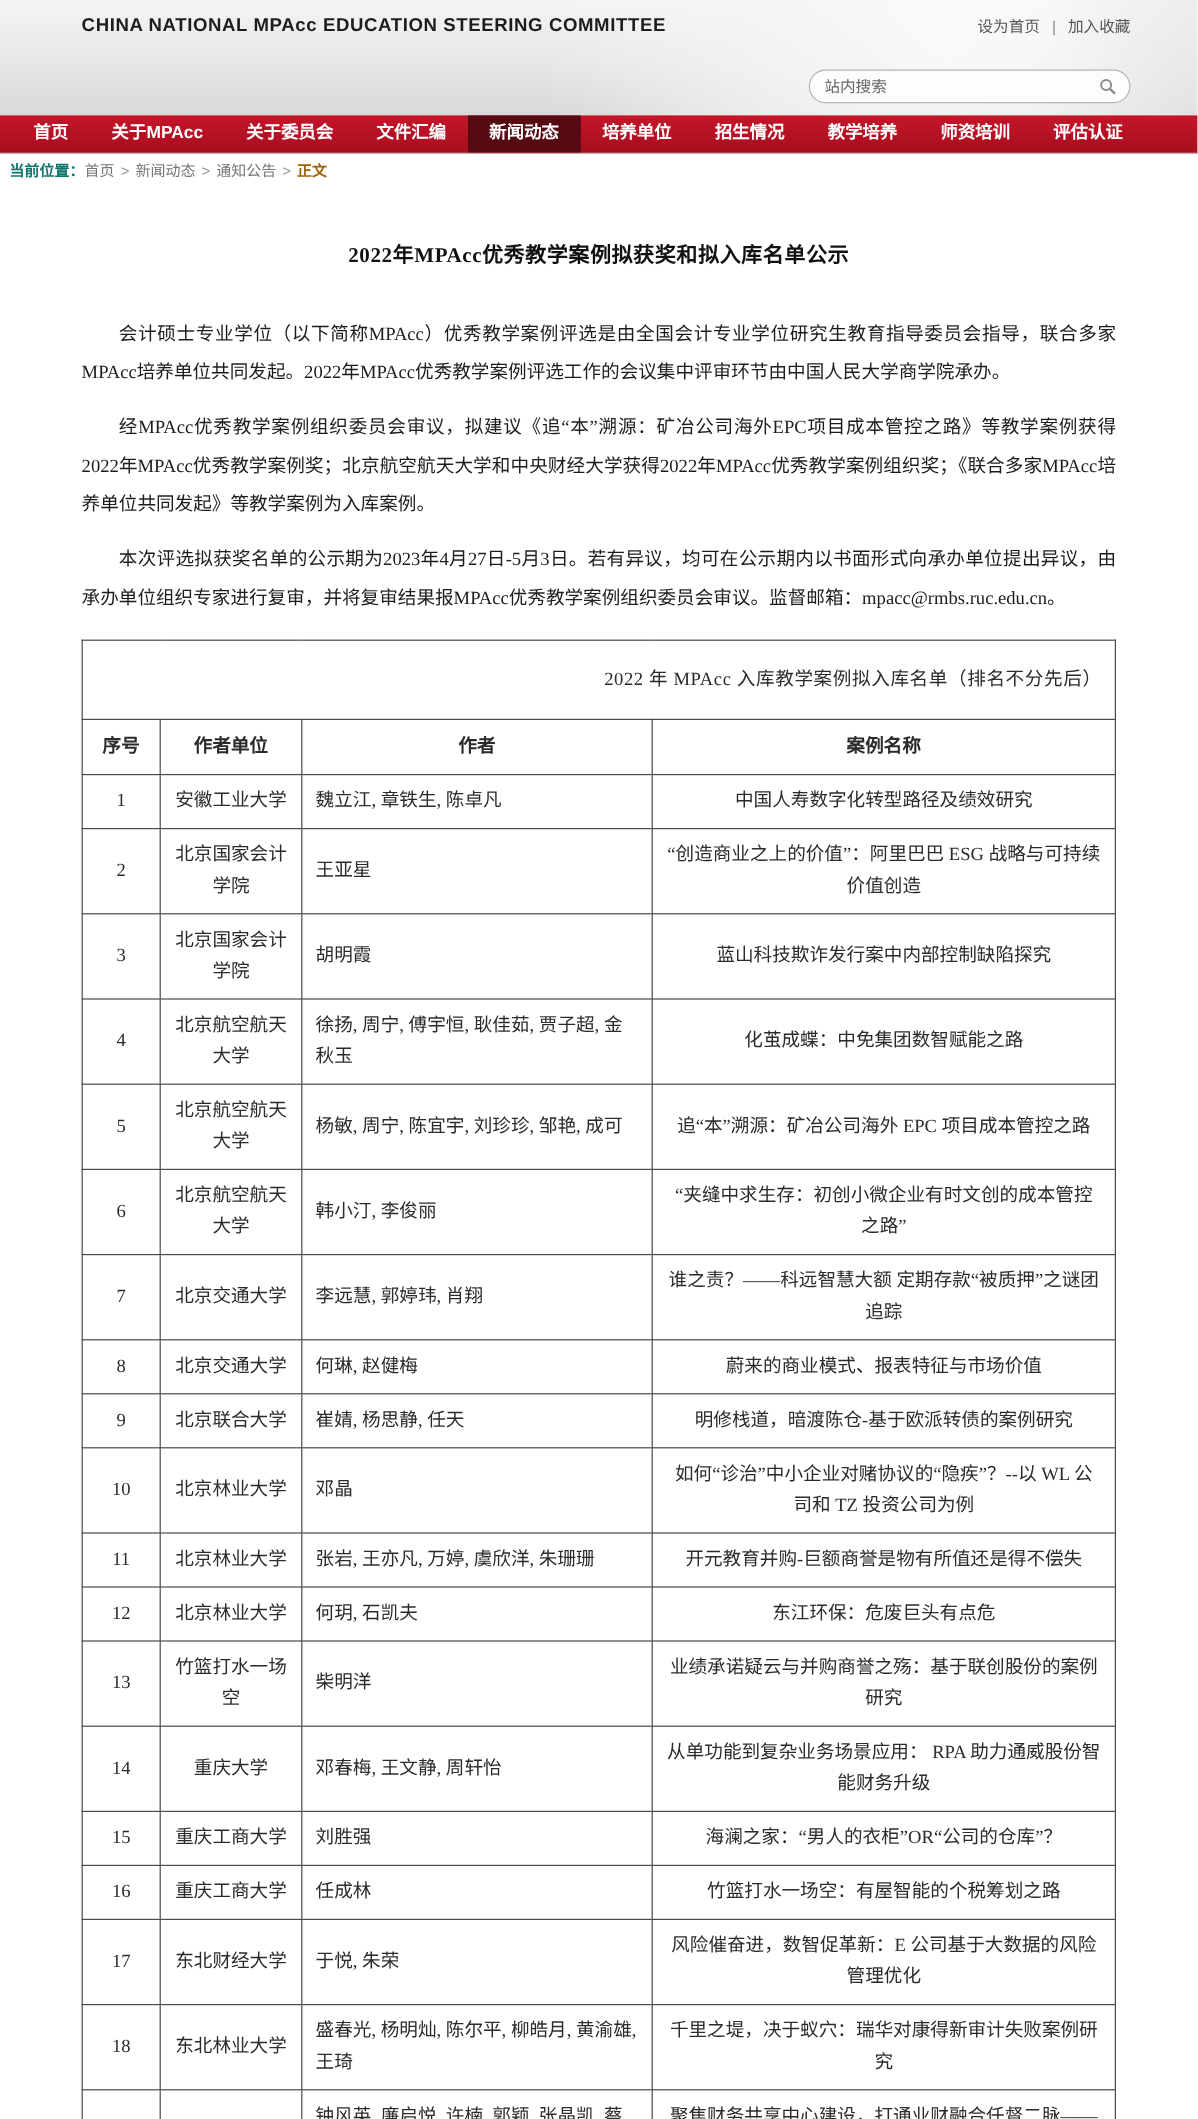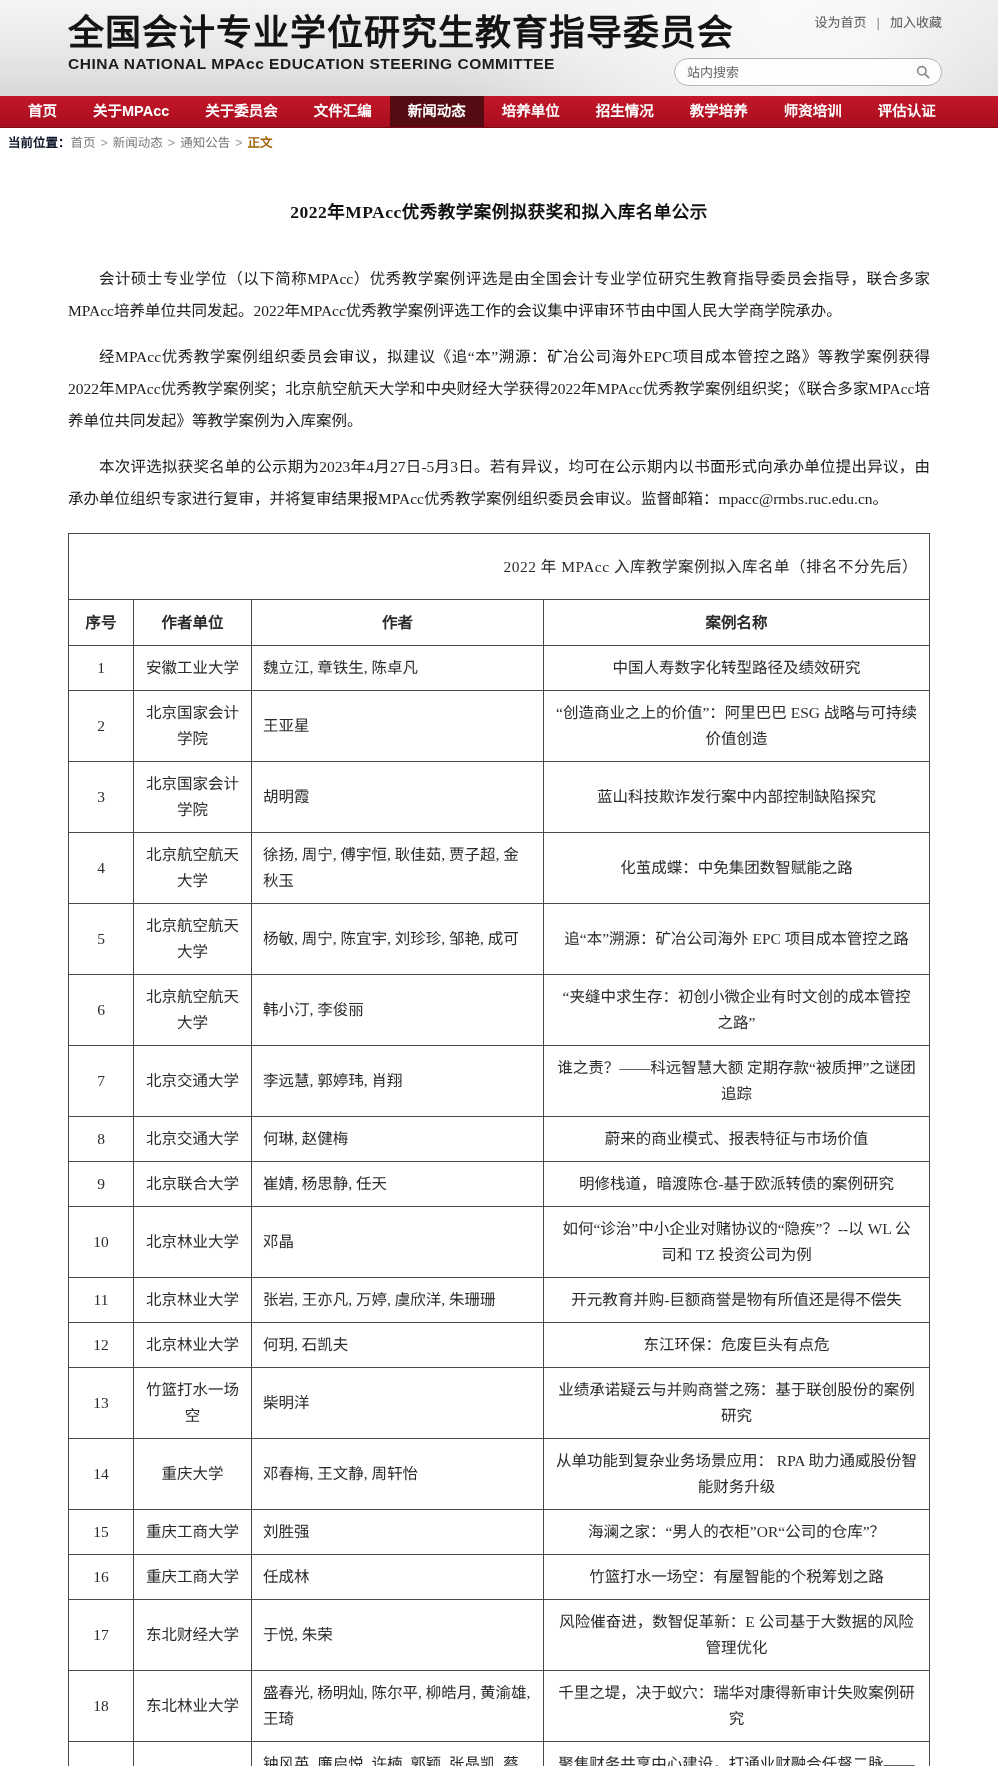--- a/index.html
+++ b/index.html
@@ -51,21 +51,21 @@
     color:#fff;font-size:14.5px;font-weight:bold;line-height:31px;
     padding:0 18px;cursor:pointer;white-space:nowrap;
   }
   .nav-item.active{background:#560a12;}
   
   .breadcrumb{
     height:30px;line-height:30px;padding-left:8px;font-size:12.5px;
     color:#888;background:#fff;
     font-family:"Liberation Sans","DejaVu Sans",sans-serif;
   }
-  .breadcrumb .crumb-label{color:#0f172a;font-weight:bold;}
+  .breadcrumb .crumb-label{color:#0f766e;font-weight:bold;}
   .breadcrumb .crumb-link{color:#777;cursor:pointer;}
   .breadcrumb .crumb-sep{margin:0 5px;color:#999;}
   .breadcrumb .crumb-current{color:#a16207;font-weight:bold;}
   
   .article{width:862px;margin:0 auto;padding-top:40px;}
   .article-title{
     text-align:center;font-size:17.5px;font-weight:bold;color:#111;
     margin:0 0 40px 0;letter-spacing:.5px;
   }
   .article p{
@@ -83,21 +83,20 @@
   .col-no{width:65px;text-align:center;}
   .col-unit{width:118px;text-align:center;}
   .col-authors{width:292px;text-align:left;}
   .col-case{text-align:center;}
 </style>
 </head>
 <body data-interactable="false">
 
 <div class="site-header" data-interactable="false">
   <div class="logo-block" data-interactable="false">
-    <div class="logo-cn" data-interactable="false">全国会计专业学位研究生教育指导委员会</div>
     <div class="logo-en" data-interactable="false">CHINA NATIONAL MPAcc EDUCATION STEERING COMMITTEE</div>
   </div>
   <div class="header-right">
     <div class="quick-links" data-interactable="false">
       <span data-interactable="true">设为首页</span><span class="sep" data-interactable="false">|</span><span data-interactable="true">加入收藏</span>
     </div>
     <div class="search-box" data-interactable="true">
       <input class="search-input" type="text" data-interactable="true" placeholder="站内搜索" style="">
       <svg class="search-icon" data-interactable="true" viewBox="0 0 20 20">
         <circle cx="8.5" cy="8.5" r="5.2" fill="none" stroke="#8a8a8a" stroke-width="2"></circle>

